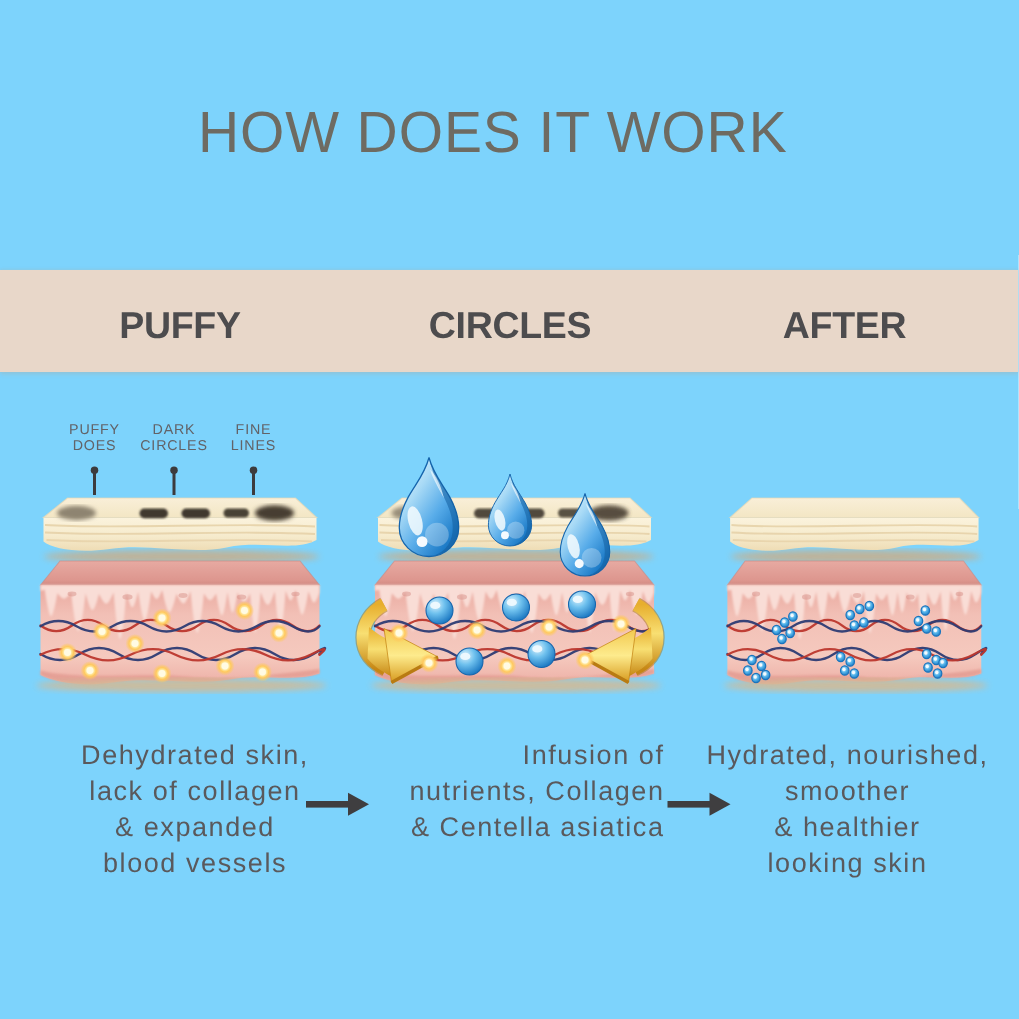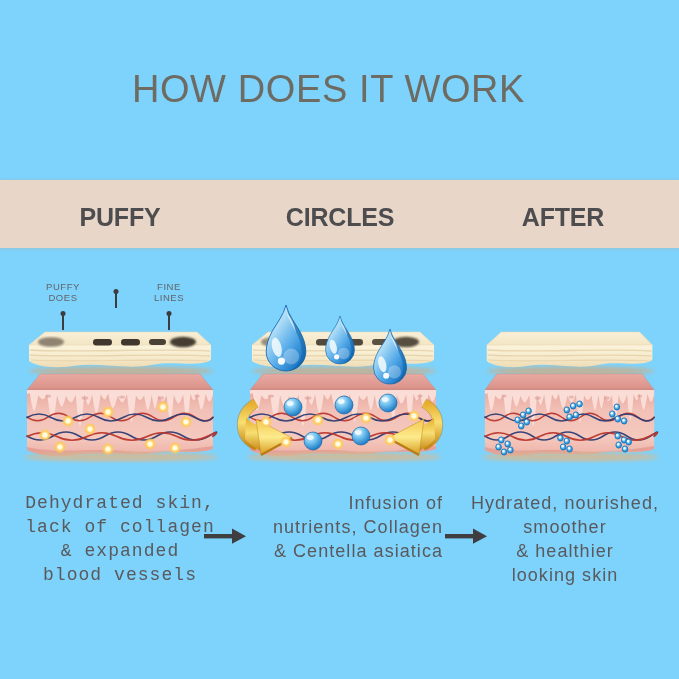--- a/index.html
+++ b/index.html
@@ -86,21 +86,21 @@
     position:absolute;
     top:491px;
     width:200px;
     text-align:center;
     font-size:18px;
     line-height:24px;
     color:#5a595c;
     white-space:pre-line;
     letter-spacing:1.05px;
   }
-  #caption-before{left:20px;font-family:Liberation Mono, monospace;}
+  #caption-before{left:30px;}
   #caption-during{left:243px;text-align:right;}
   #caption-after{left:465px;}
 
   .flow-arrow{
     position:absolute;
     top:527px;
   }
   #arrow-1{left:203px;}
   #arrow-2{left:444px;}
 </style>
@@ -115,20 +115,22 @@
   <div class="stage-label" id="label-before">PUFFY</div>
   <div class="stage-label" id="label-during">CIRCLES</div>
   <div class="stage-label" id="label-after">AFTER</div>
 
   <div class="callout" id="callout-puffy">
     <div class="callout-text">PUFFY
 DOES</div>
     <div class="pin"></div>
   </div>
   <div class="callout" id="callout-dark">
+    <div class="callout-text">DARK
+CIRCLES</div>
     <div class="pin"></div>
   </div>
   <div class="callout" id="callout-fine">
     <div class="callout-text">FINE
 LINES</div>
     <div class="pin"></div>
   </div>
 
   <svg width="0" height="0" style="position:absolute" aria-hidden="true">
     <defs>

